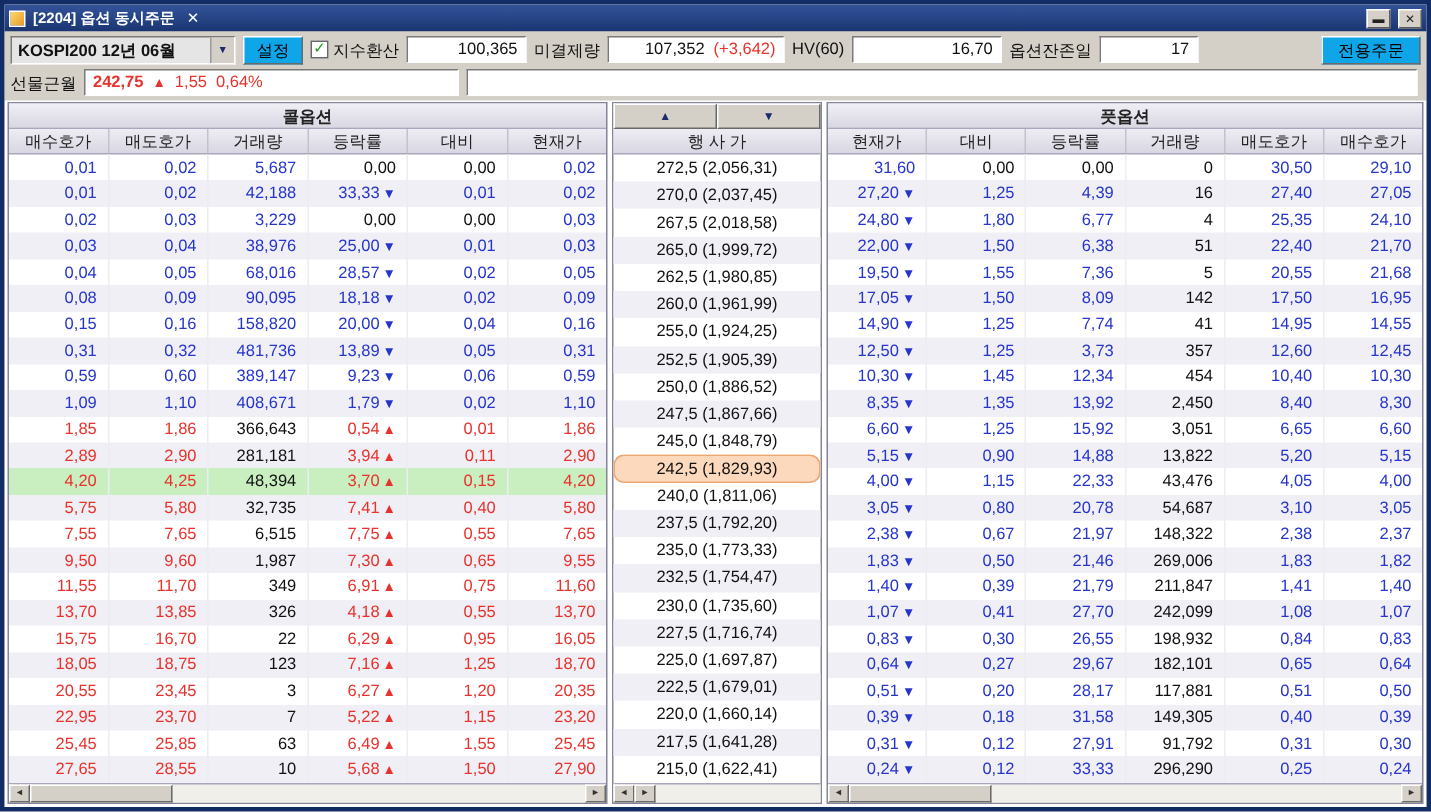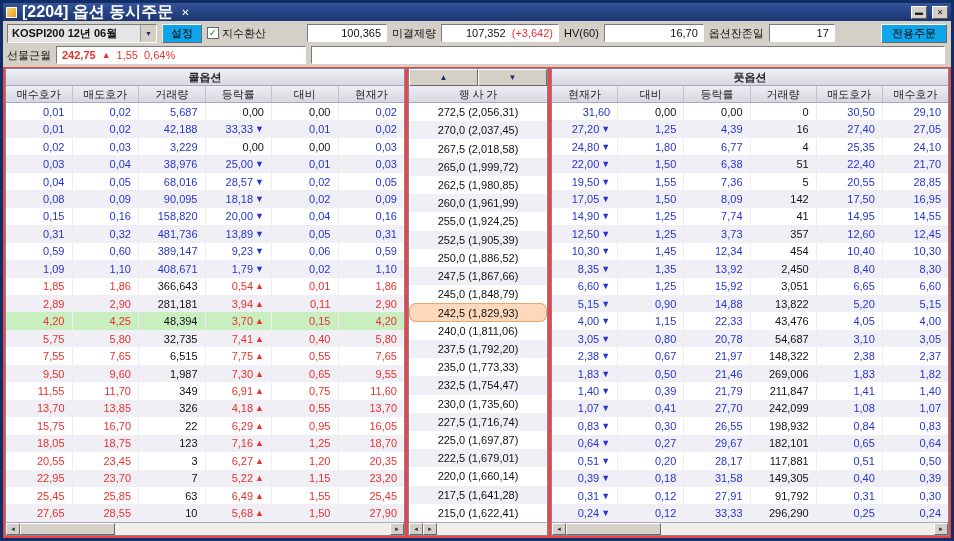--- a/index.html
+++ b/index.html
@@ -6,21 +6,21 @@
   html,body { background:#9a9a9a; }
   body { font-family:"Liberation Sans","DejaVu Sans",sans-serif; font-size:11px; color:#111; }
 
   .window { width:954px; height:541px; border:3px solid #122d66; background:#d4d0c8;
             display:flex; flex-direction:column; overflow:hidden; }
 
   
   .titlebar { height:18px; flex:0 0 18px; background:linear-gradient(180deg,#33539b 0%,#1a3570 100%);
               display:flex; align-items:center; padding:0 3px; gap:5px; color:#fff; }
   .ticon { width:11px; height:11px; background:linear-gradient(135deg,#ffd96a,#e49b2d); border:1px solid #fff; flex:0 0 11px; }
-  .ttext { font-weight:bold; font-size:16px; letter-spacing:0; }
+  .ttext { font-weight:bold; font-size:10px; letter-spacing:0; }
   .tclose { color:#fff; font-size:10px; cursor:pointer; padding:0 3px; }
   .tspace { flex:1; }
   .winbtn { width:16px; height:13px; background:#d4d0c8; border:1px solid;
             border-color:#fff #5a5a5a #5a5a5a #fff; color:#222; font-size:8px;
             display:inline-flex; align-items:center; justify-content:center; cursor:pointer; }
 
   
   .toolbar { flex:0 0 44px; padding:2px 4px; display:flex; flex-direction:column; gap:2px; background:#d4d0c8; }
   .trow1, .trow2 { height:20px; display:flex; align-items:center; gap:5px; }
   .combo { width:150px; height:19px; background:#e5e5e5; border:1px solid; border-color:#7a7a7a #fff #fff #7a7a7a;
@@ -31,46 +31,46 @@
   .btn3d { height:19px; padding:0 8px; background:#0ea5e9; border:1px solid;
            border-color:#fff #6a6a6a #6a6a6a #fff; font-size:11px; cursor:pointer;
            font-family:inherit; }
   .btn3d.order { margin-left:auto; padding:0 10px; }
   .chk { display:inline-flex; align-items:center; gap:3px; cursor:pointer; }
   .chkbox { width:12px; height:12px; background:#fff; border:1px solid #666; color:#149a14;
             font-weight:bold; font-size:10px; line-height:10px; text-align:center; }
   .lbl { color:#111; }
   .fld { height:18px; background:#fff; border:1px solid; border-color:#7a7a7a #fff #fff #7a7a7a;
          display:inline-flex; align-items:center; gap:6px; padding:0 5px; }
-  .w80 { width:80px; justify-content:flex-end;margin-left:36px; }
+  .w80 { width:80px; justify-content:flex-end; }
   .w110 { width:118px; justify-content:flex-end; }
   .w100 { width:100px; }
   .w50 { width:66px; }
   .tr { justify-content:flex-end; }
   .futfld { width:250px; }
   .rest { flex:1; margin-right:2px; }
   .b { font-weight:bold; }
 
   
   .up { color:#e8322d; }
   .down { color:#2635cc; }
   .flat { color:#111; }
   .arr { font-size:9px; }
 
   
-  .table-area { flex:1; display:flex; gap:3px; padding:1px 2px 2px; background:#ef4444; min-height:0; }
+  .table-area { flex:1; display:flex; gap:3px; padding:1px 2px 2px; background:#ffffff; min-height:0; }
   .panel { display:flex; flex-direction:column; border:1px solid #84849a; background:#fff; min-height:0; }
   .panel.grow { flex:1; }
   .ptitle { flex:0 0 17px; background:linear-gradient(180deg,#f0eff6,#d9d8e3); border-bottom:1px solid #a8a8bc;
             display:flex; align-items:center; justify-content:center; font-weight:bold; color:#222; }
   .strikebtns { flex:0 0 17px; display:flex; }
   .sb3d { flex:1; background:#d4d0c8; border:1px solid; border-color:#fff #6a6a6a #6a6a6a #fff;
           color:#1a2a6a; font-size:8px; cursor:pointer; font-family:inherit; }
   .hrow { flex:0 0 17px; display:flex; background:linear-gradient(180deg,#eeedf4,#d8d7e2); border-bottom:1px solid #a8a8bc; }
-  .hc { flex:1; display:flex; align-items:center; justify-content:center; color:#222; border-right:1px solid #c2c1d2;font-family:Liberation Serif, serif; }
+  .hc { flex:1; display:flex; align-items:center; justify-content:center; color:#222; border-right:1px solid #c2c1d2; }
   .hc:last-child { border-right:none; }
   .tbody { flex:1; display:flex; flex-direction:column; min-height:0; }
   .trow { flex:1; display:flex; align-items:stretch; }
   .tbody .trow:nth-child(even) { background:#f0eff5; }
   .tc { flex:1; display:flex; align-items:center; justify-content:flex-end; gap:2px;
         padding-right:7px; border-right:1px solid #ececf2; cursor:default; white-space:nowrap; }
   .tc:last-child { border-right:none; }
   .tc.strike { justify-content:center; padding-right:0; color:#111; }
   .atm-call { background:#c9eec0 !important; }
   .atm-strike { background:#fcd9bd !important; box-shadow:inset 0 0 0 1px #eba671;border-radius:7px; }
@@ -473,21 +473,21 @@
             <div class="tc flat">51</div>
             <div class="tc down">22,40</div>
             <div class="tc down">21,70</div>
           </div>
           <div class="trow">
             <div class="tc down">19,50<span class="arr down">▼</span></div>
             <div class="tc down">1,55</div>
             <div class="tc down">7,36</div>
             <div class="tc flat">5</div>
             <div class="tc down">20,55</div>
-            <div class="tc down">28,85</div>
+            <div class="tc down">21,68</div>
           </div>
           <div class="trow">
             <div class="tc down">17,05<span class="arr down">▼</span></div>
             <div class="tc down">1,50</div>
             <div class="tc down">8,09</div>
             <div class="tc flat">142</div>
             <div class="tc down">17,50</div>
             <div class="tc down">16,95</div>
           </div>
           <div class="trow">

